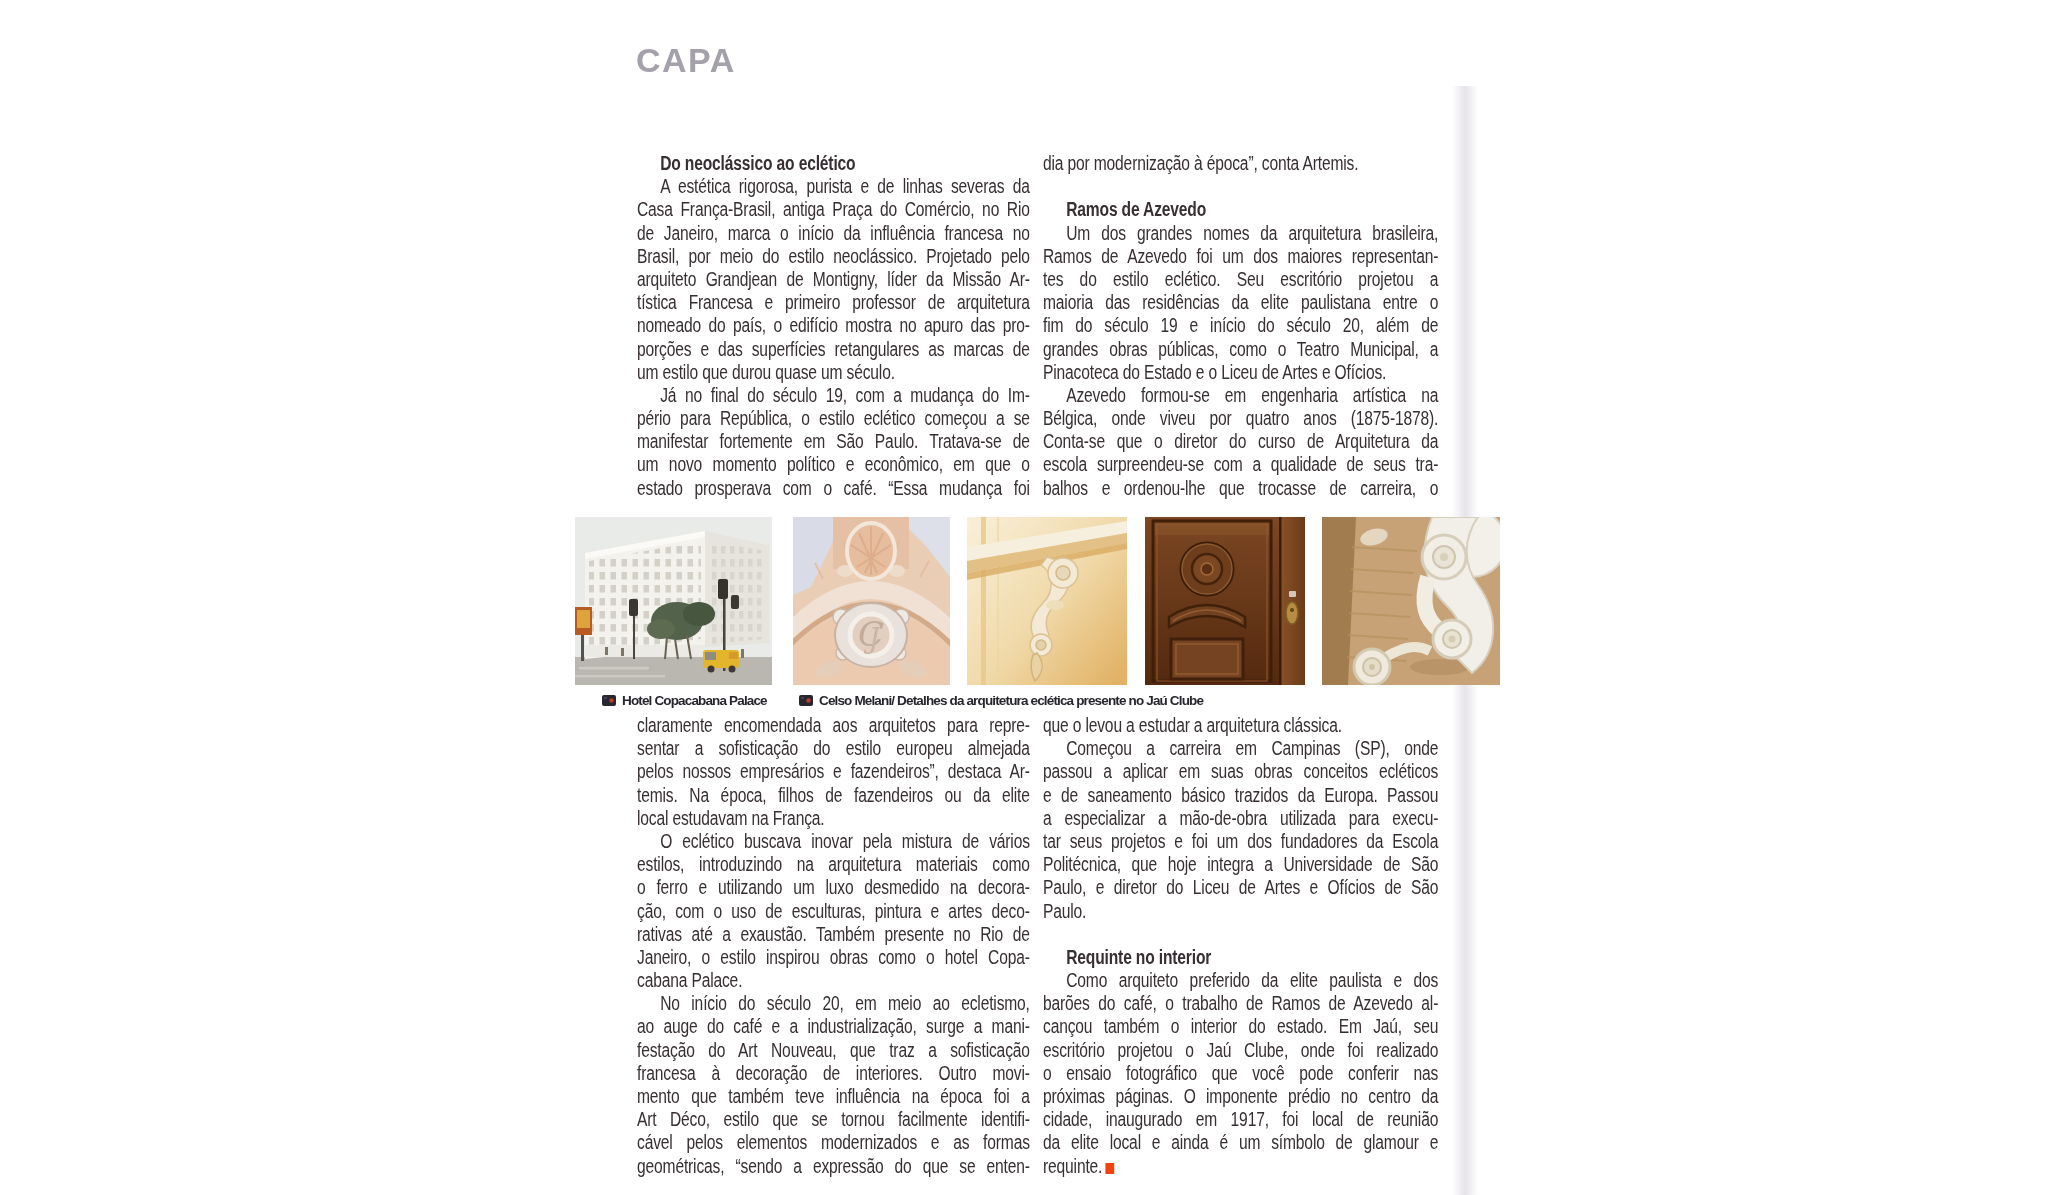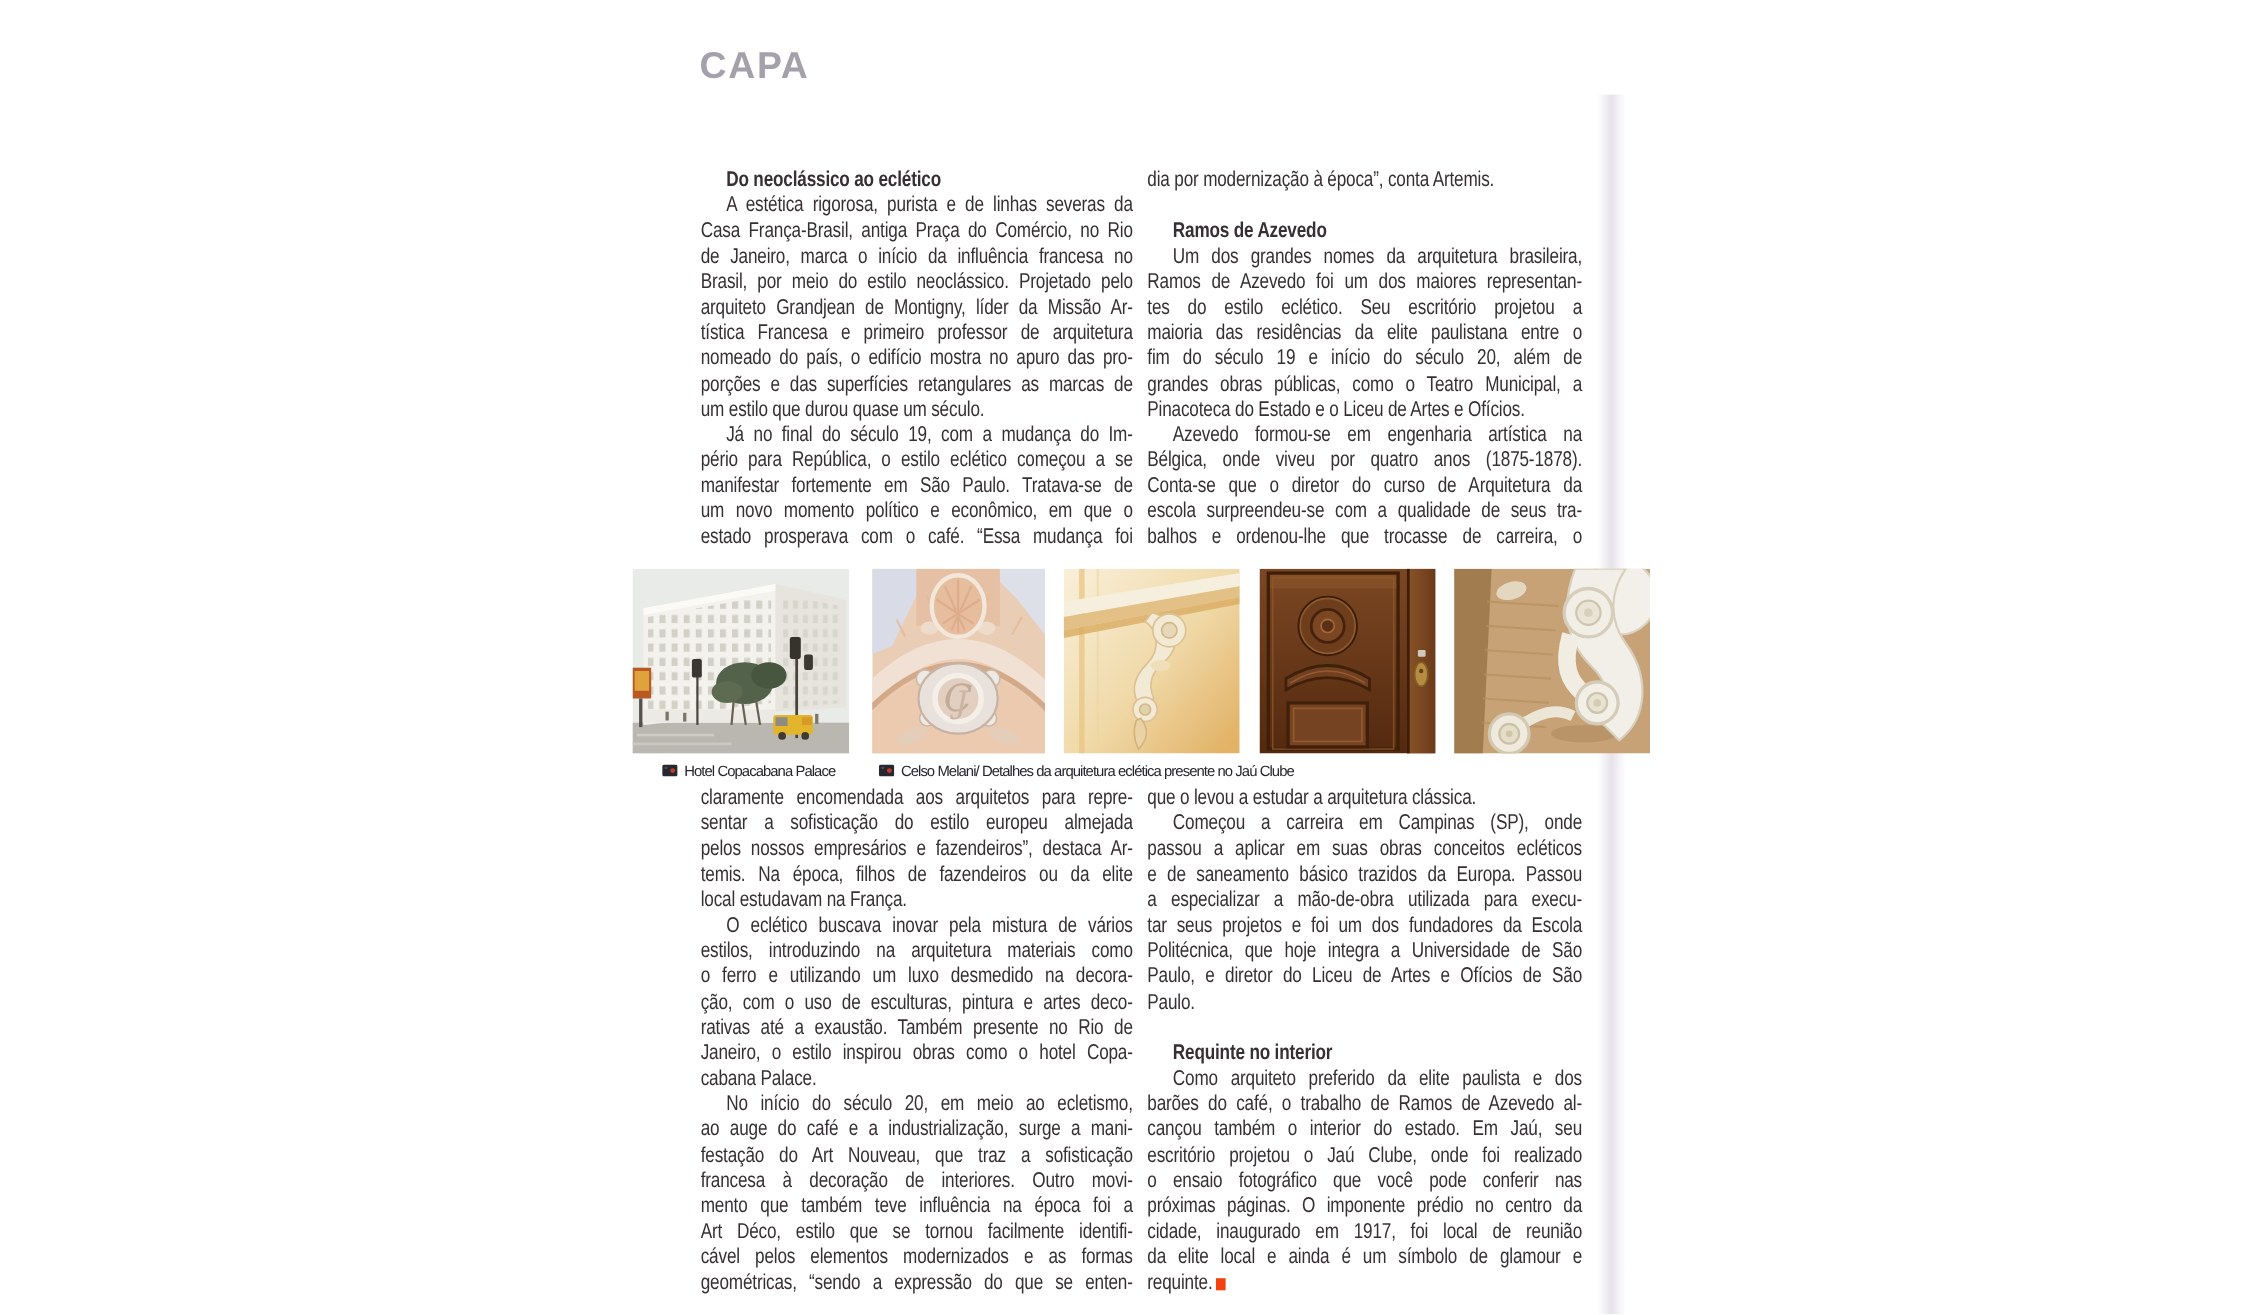--- a/index.html
+++ b/index.html
@@ -25,21 +25,21 @@
   .ln.h{font-weight:bold;text-align:left;}
   .ln.g{}
   .endmark{display:inline-block;width:11px;height:11px;background:#f2430e;
            margin-left:4px;transform:translateY(1px);}
   
   #photos{position:absolute;left:575px;top:517px;width:925px;height:168px;}
   .photo{position:absolute;top:0;height:168px;display:block;}
   #p1{left:0;}   #p2{left:218px;} #p3{left:392px;} #p4{left:570px;} #p5{left:747px;}
   
   .caption{position:absolute;top:692px;height:16px;display:flex;align-items:center;gap:6px;
-           color:#26262e;font-size:13.5px;font-weight:400;letter-spacing:-0.85px;white-space:nowrap;}
+           color:#26262e;font-size:13.5px;font-weight:700;letter-spacing:-0.85px;white-space:nowrap;}
   #cap1{left:602px;} #cap2{left:799px;}
   .cam{flex:0 0 auto;}
 </style>
 </head>
 <body>
 
 <div id="stage">
 
   <div id="capa">CAPA</div>
 

